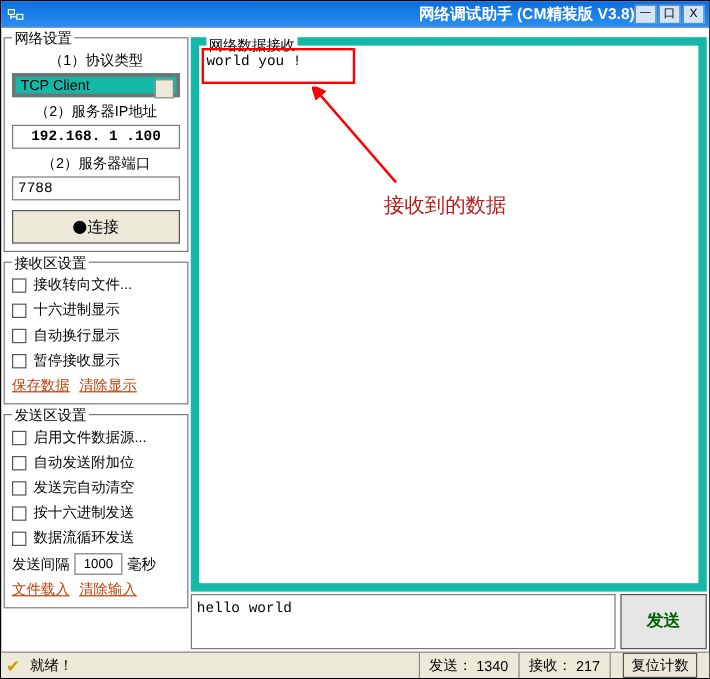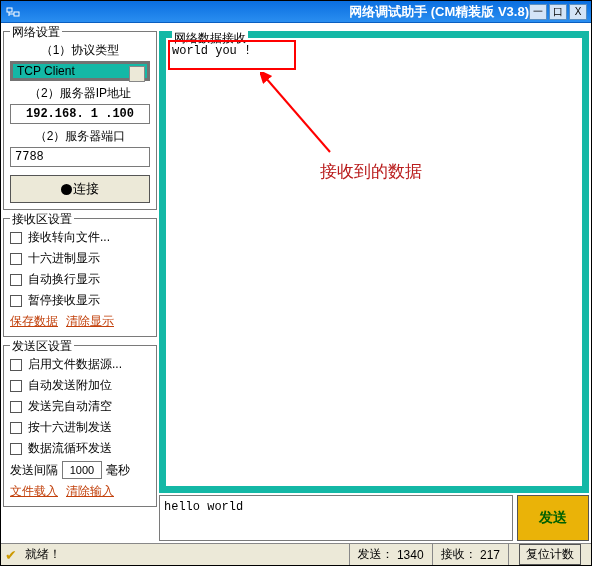--- a/index.html
+++ b/index.html
@@ -32,21 +32,21 @@
 .interval-input { width: 40px; height: 18px; border: 1px solid #7a7a7a; text-align: center; font-size: 11px; }
 .recv-box { border: 7px solid #14b8a6; padding: 4px; position: relative; margin-top: 6px; flex: 1; background: #fff; font-family: "Courier New", monospace; font-size: 12px; }
 .recv-title { position: absolute; top: -8px; left: 6px; background: #fff; padding: 0 2px; font-size: 12px; }
 .recv-content { position: relative; height: 100%; }
 .recv-text { position: absolute; top: 2px; left: 2px; }
 .highlight-box { position: absolute; top: -2px; left: -2px; width: 128px; height: 30px; border: 2px solid #ff0000; pointer-events: none; }
 .anno-arrow { position: absolute; top: 30px; left: 90px; pointer-events: none; }
 .anno-text { position: absolute; top: 104px; left: 150px; color: #b91c1c; font-size: 17px; font-family: "SimSun"; margin-top: 14px; }
 .send-row { display: flex; gap: 4px; height: 46px; }
 .send-input { flex: 1; border: 1px solid #7a7a7a; padding: 4px; font-family: "Courier New", monospace; font-size: 12px; resize: none; }
-.send-btn { width: 72px; border: 1px solid #555; background: #eab308; cursor: pointer; font-size: 14px; color: #006000; font-weight: bold; font-family: Liberation Serif, serif; }
+.send-btn { width: 72px; border: 1px solid #555; background: #e5e5e5; cursor: pointer; font-size: 14px; color: #006000; font-weight: bold; font-family: Liberation Serif, serif; }
 .statusbar { height: 22px; border-top: 1px solid #888; display: flex; align-items: center; background: #ece9d8; font-size: 12px; }
 .status-icon { width: 16px; height: 16px; margin: 0 4px; color: #cc9900; font-size: 14px; }
 .status-seg { border-left: 1px solid #888; padding: 0 8px; height: 100%; display: flex; align-items: center; }
 .status-btn { border: 1px solid #555; background: #ece9d8; padding: 1px 6px; margin: 0 2px; cursor: pointer; font-size: 12px; }
 </style>
 </head>
 <body>
 
 <div class="window">
   <div class="titlebar">

